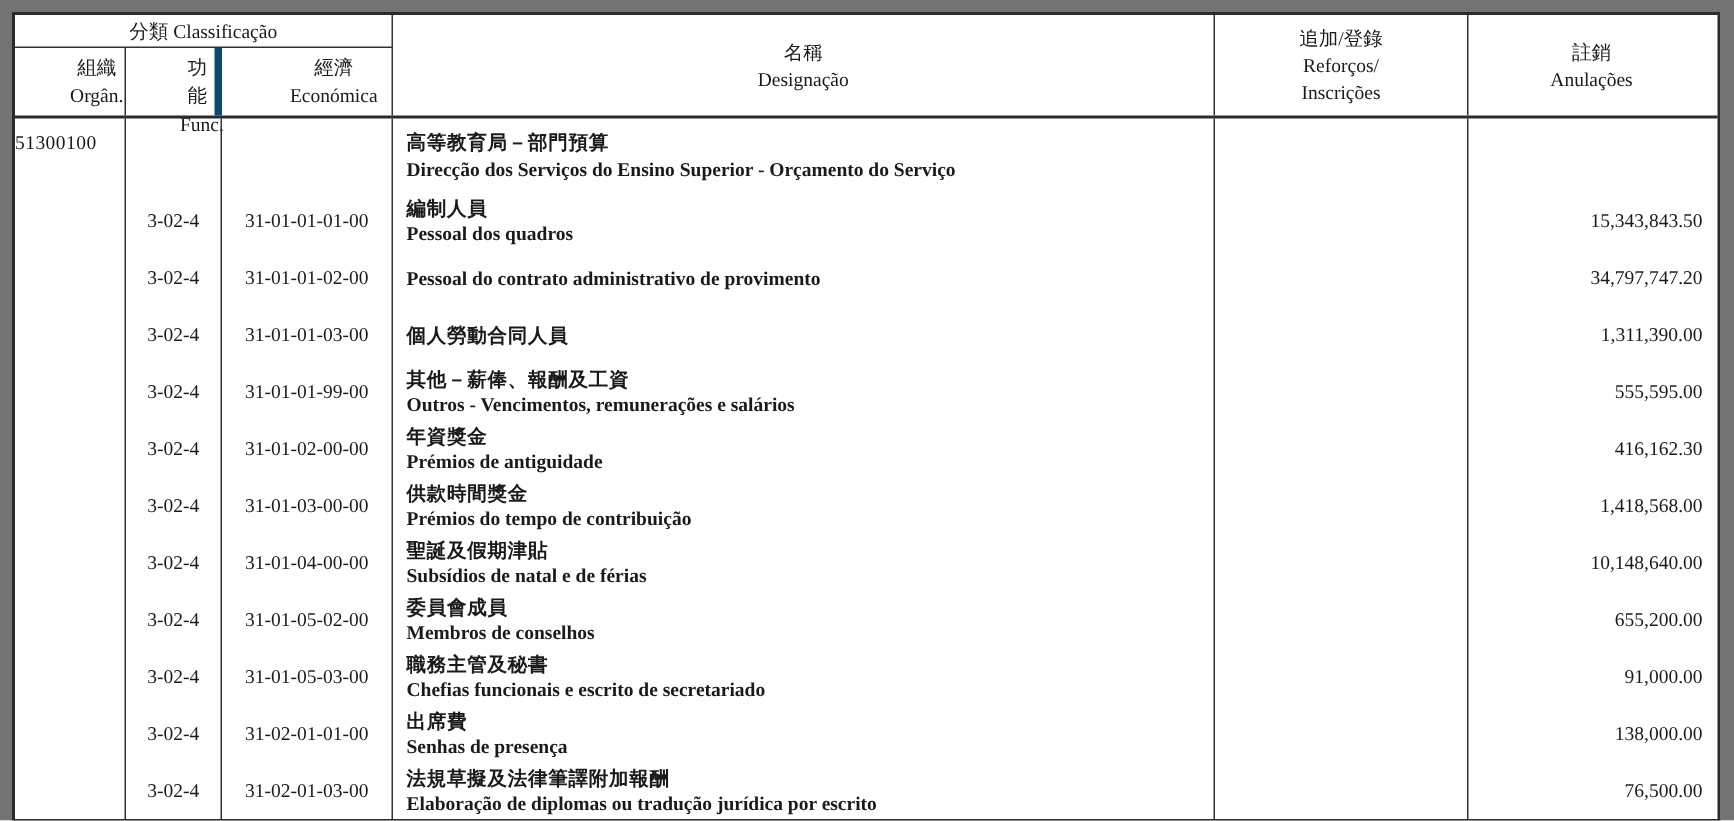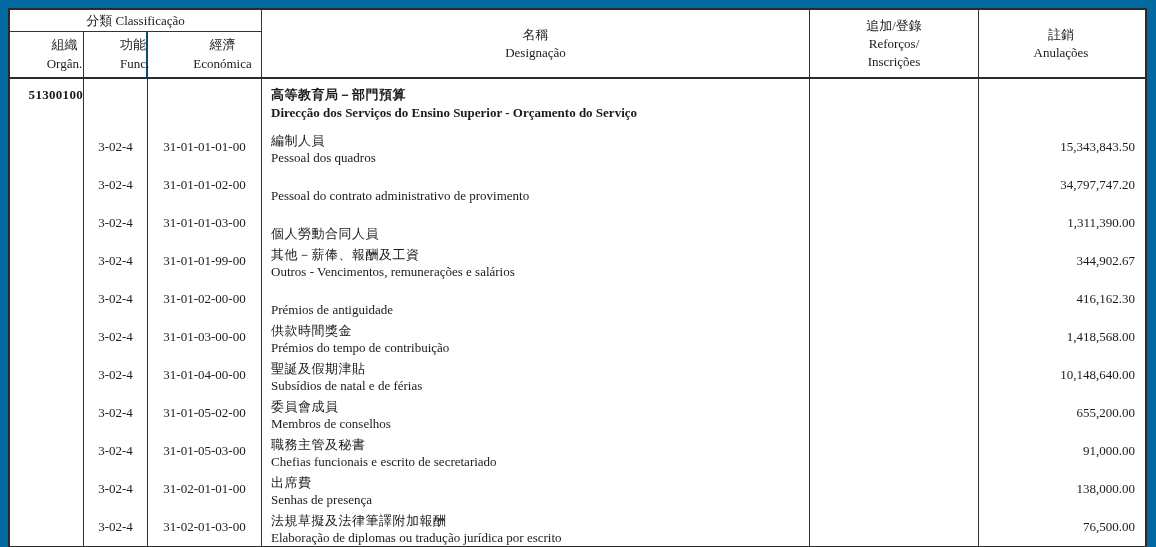--- a/index.html
+++ b/index.html
@@ -10,21 +10,21 @@
     height: 547px;
     overflow: hidden;
     font-family: "Liberation Serif", "DejaVu Serif", serif;
     color: #1a1a1a;
     -webkit-font-smoothing: antialiased;
   }
   .page {
     position: relative;
     width: 1156px;
     height: 547px;
-    background: #0369a1;
+    background: #737373;
   }
   .doc-table {
     position: absolute;
     left: 8px;
     top: 8px;
     width: 1139px;
     border: 2px solid #2b2b2b;
     box-sizing: border-box;
     background: #fff;
   }
@@ -43,21 +43,21 @@
   }
   .h-class {
     grid-column: 1 / 4;
     grid-row: 1;
     height: 22px;
     line-height: 21px;
     border-right: 1px solid #333;
     border-bottom: 1px solid #333;
   }
   .h-org  { grid-column: 1; grid-row: 2; border-right: 1px solid #333; }
-  .h-func { grid-column: 2; grid-row: 2; border-right: 2px solid #0c4a6e; }
+  .h-func { grid-column: 2; grid-row: 2; border-right: 5px solid #0c4a6e; }
   .h-econ { grid-column: 3; grid-row: 2; border-right: 1px solid #333; }
   .h-sub {
     height: 45px;
     padding-top: 3px;
     line-height: 19px;
     margin-left: 36px;
   }
   .h-name { grid-column: 4; grid-row: 1 / 3; border-right: 1px solid #333; }
   .h-ref  { grid-column: 5; grid-row: 1 / 3; border-right: 1px solid #333; }
   .h-anul { grid-column: 6; grid-row: 1 / 3; }
@@ -73,41 +73,42 @@
     box-sizing: border-box;
   }
   .bc1 { grid-column: 1; border-right: 1px solid #333; }
   .bc2 { grid-column: 2; border-right: 1px solid #333; }
   .bc3 { grid-column: 3; border-right: 1px solid #333; }
   .bc4 { grid-column: 4; border-right: 1px solid #333; }
   .bc5 { grid-column: 5; border-right: 1px solid #333; }
   .bc6 { grid-column: 6; }
   .section-row .cell { height: 49px; }
   .org-code {
-    font-weight: bold;
-    text-align: right;
+    font-weight: normal;
+    text-align: left;
     padding-top: 8px;
     letter-spacing: 0.3px;
   }
   .section-title {
     padding: 7px 0 0 9px;
     font-weight: bold;
     line-height: 18px;
   }
   .code-cell {
     display: flex;
     align-items: center;
     justify-content: center;
   }
   .desig-cell {
     display: flex;
     flex-direction: column;
-    justify-content: flex-end;
+    justify-content: center;
     padding-left: 9px;
     line-height: 17px;
+    font-weight: bold;
   }
   .amount-cell {
     display: flex;
     align-items: center;
     justify-content: flex-end;
     padding-right: 8px;
   }
   .zh-line { letter-spacing: 0.5px; }
 </style>
 </head>
@@ -197,28 +198,29 @@
 
       <div style="display:contents">
         <div class="cell bc1" style="height:38px"></div>
         <div class="cell bc2 code-cell" style="height:38px">3-02-4</div>
         <div class="cell bc3 code-cell" style="height:38px">31-01-01-99-00</div>
         <div class="cell bc4 desig-cell" style="height:38px">
           <div class="zh-line">其他－薪俸、報酬及工資</div>
           <div>Outros - Vencimentos, remunerações e salários</div>
         </div>
         <div class="cell bc5 amount-cell" style="height:38px"></div>
-        <div class="cell bc6 amount-cell" style="height:38px">344,902.67</div>
+        <div class="cell bc6 amount-cell" style="height:38px">555,595.00</div>
       </div>
 
       <div style="display:contents">
         <div class="cell bc1" style="height:38px"></div>
         <div class="cell bc2 code-cell" style="height:38px">3-02-4</div>
         <div class="cell bc3 code-cell" style="height:38px">31-01-02-00-00</div>
         <div class="cell bc4 desig-cell" style="height:38px">
+          <div class="zh-line">年資獎金</div>
           <div>Prémios de antiguidade</div>
         </div>
         <div class="cell bc5 amount-cell" style="height:38px"></div>
         <div class="cell bc6 amount-cell" style="height:38px">416,162.30</div>
       </div>
 
       <div style="display:contents">
         <div class="cell bc1" style="height:38px"></div>
         <div class="cell bc2 code-cell" style="height:38px">3-02-4</div>
         <div class="cell bc3 code-cell" style="height:38px">31-01-03-00-00</div>

